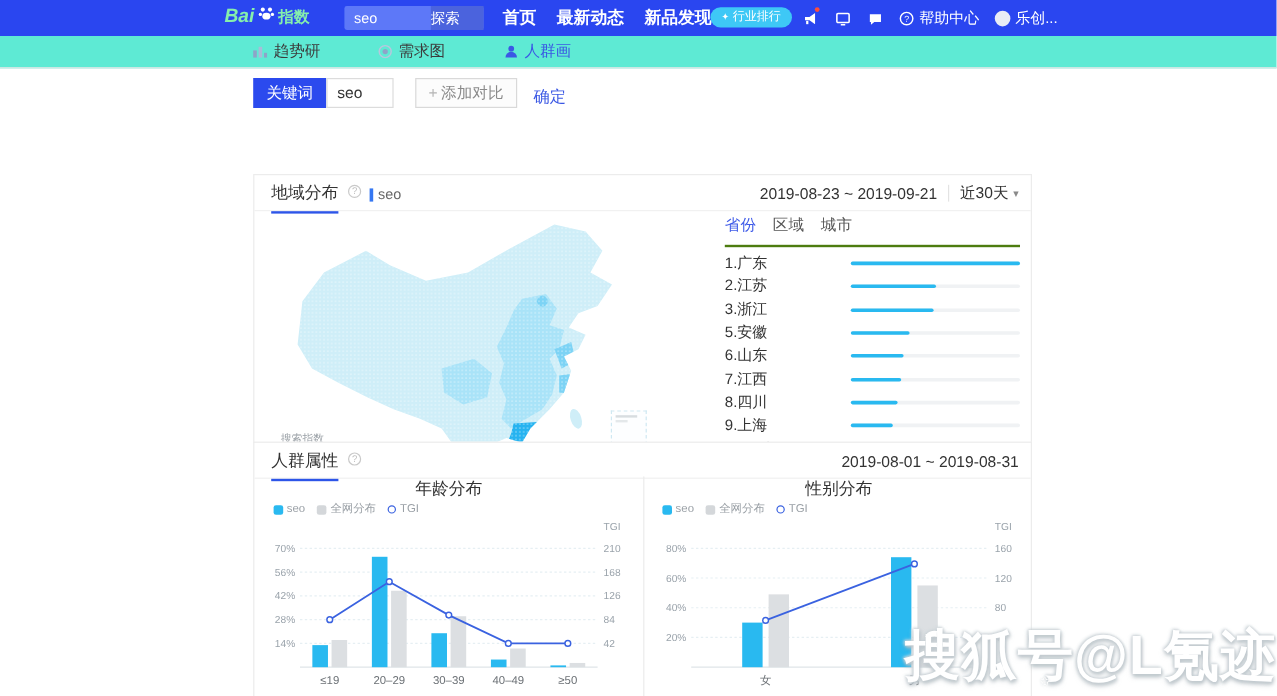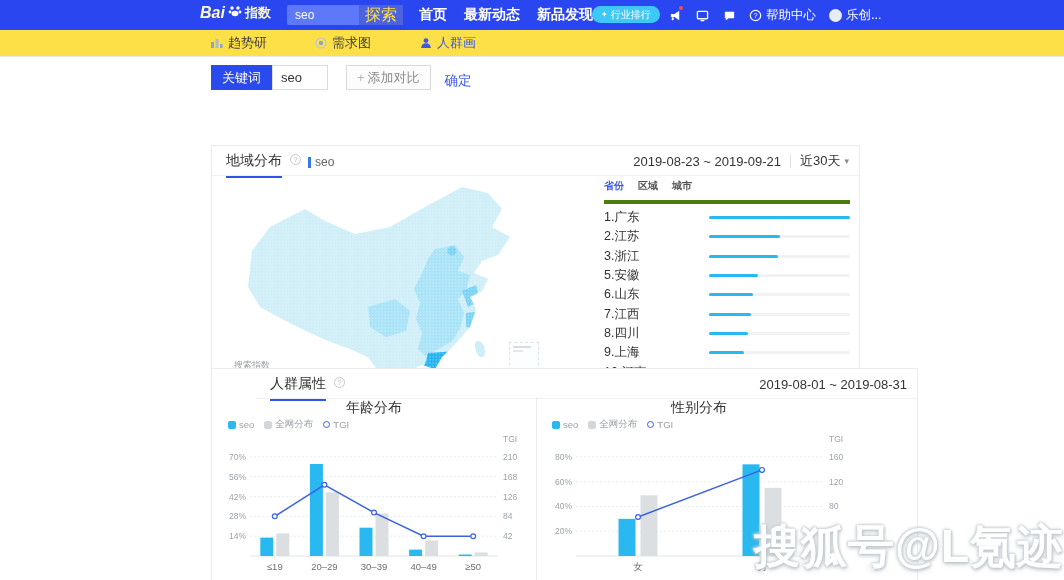--- a/index.html
+++ b/index.html
@@ -1,53 +1,53 @@
 <!DOCTYPE html>
 <html><head>
 <meta charset="utf-8">
 <style>
   * { margin:0; padding:0; box-sizing:border-box; }
   body { background:#fff; font-family:"Liberation Sans", sans-serif; }
   .stage { position:relative; width:1064px; height:580px; background:#fff; overflow:hidden; }
 
   
   .topbar { position:absolute; left:0; top:0; width:1064px; height:30px; background:#2a46f0; }
-  .logo { position:absolute; left:200px; top:4px; display:flex; align-items:center; gap:3px; color:#fef9c3; }
+  .logo { position:absolute; left:187px; top:4px; display:flex; align-items:center; gap:3px; color:#86efac; }
   .logo .bai { font-size:16px; font-weight:bold; font-style:italic; }
   .logo .suffix { font-size:13px; font-weight:bold; }
   .searchwrap { position:absolute; left:287px; top:5px; width:116px; height:20px; background:#5d78f8; border-radius:2px; display:flex; }
   .searchval { flex:1; color:#fff; font-size:12px; line-height:20px; padding-left:8px; }
-  .searchbtn { width:44px; background:#4b63dd; color:#fde047; font-size:16px; line-height:20px; text-align:center; cursor:pointer; }
+  .searchbtn { width:44px; background:#4b63dd; color:#ffffff; font-size:12px; line-height:20px; cursor:pointer; }
   .topnav { position:absolute; left:419px; top:0; height:30px; display:flex; align-items:center; gap:17px; }
   .topnav span { color:#fff; font-size:14px; font-weight:bold; cursor:pointer; }
   .badge { position:absolute; left:592px; top:6px; height:17px; padding:0 9px; background:#3ec8f6; border-radius:9px; color:#fff; font-size:10px; line-height:17px; display:flex; align-items:center; gap:3px; cursor:pointer; }
   .badge .bicon { font-size:8px; }
   .topicons { position:absolute; left:668px; top:0; height:30px; display:flex; align-items:center; gap:13px; }
   .ticon { position:relative; width:14px; height:14px; display:flex; align-items:center; justify-content:center; cursor:pointer; }
   .reddot { position:absolute; right:-1px; top:-2px; width:4px; height:4px; border-radius:50%; background:#ff4d3a; }
   .helpwrap, .userwrap { display:flex; align-items:center; gap:4px; color:#fff; font-size:12.5px; cursor:pointer; }
   .avatar { width:13px; height:13px; border-radius:50%; background:#e9ecf5; }
 
   
-  .subnav { position:absolute; left:0; top:30px; width:1064px; height:27px; background:#fde047; border-bottom:1px solid #e7e7e7; }
+  .subnav { position:absolute; left:0; top:30px; width:1064px; height:27px; background:#5eead4; border-bottom:1px solid #e7e7e7; }
   .subnav-item { position:absolute; top:0; height:26px; display:flex; align-items:center; gap:5px; font-size:13px; color:#3c3c3c; cursor:pointer; }
   .subnav-item.active { color:#3b58e4; }
 
   
   .kwrow { position:absolute; left:211px; top:64px; display:flex; align-items:flex-end; height:26px; }
   .kw-btn { background:#2b4aee; color:#fff; font-size:13px; padding:0 11px; height:25px; line-height:25px; cursor:pointer; }
   .kw-val { background:#fff; border:1px solid #dcdcdc; width:56px; height:25px; line-height:23px; padding-left:8px; font-size:13px; color:#333; }
   .kw-add { margin-left:18px; border:1px solid #d9d9d9; background:#fcfcfc; color:#8a8a8a; font-size:13px; height:25px; line-height:23px; padding:0 10px; cursor:pointer; display:flex; align-items:center; gap:3px; }
   .kw-add .plus { color:#b5b5b5; }
   .kw-ok { margin-left:14px; color:#3b58e4; font-size:13.5px; cursor:pointer; }
 
   
   .card { position:absolute; background:#fff; border:1px solid #ececec; }
   .card1 { left:211px; top:97px; width:649px; height:258px;margin-top:48px; }
-  .card2 { left:211px; top:368px; width:707px; height:212px; border-bottom:none;padding-left:44px; }
+  .card2 { left:211px; top:368px; width:649px; height:212px; border-bottom:none; }
   .card-head { position:relative; height:30px; border-bottom:1px solid #f1f1f1; }
   .card-title { position:absolute; left:14px; top:6px; font-size:14px; color:#333; padding-bottom:6px; border-bottom:2px solid #2d55e8; }
   .q-icon { position:absolute; width:11px; height:11px; border:1px solid #c9c9c9; border-radius:50%; color:#c0c0c0; font-size:8px; line-height:10px; text-align:center; cursor:pointer; }
   .kwtag { position:absolute; left:96px; top:9px; display:flex; align-items:center; gap:4px; font-size:12px; color:#666; }
   .kwtag .mark { width:3px; height:11px; background:#3577f2; }
   .head-right { position:absolute; right:10px; top:0; height:30px; display:flex; align-items:center; gap:9px; }
   .date-range { font-size:13px; color:#333; }
   .vsep { width:1px; height:14px; background:#e3e3e3; }
   .period { font-size:13px; color:#333; cursor:pointer; display:flex; align-items:center; gap:4px; }
   .caret { font-size:9px; color:#8a8a8a; }
@@ -58,21 +58,21 @@
   .map-legend .lt { font-size:9px; color:#9aa0a6; }
   .map-legend .lrow { margin-top:3px; display:flex; align-items:center; gap:2px; font-size:9px; color:#9aa0a6; }
   .lsq { width:7px; height:7px; }
   .inset { position:absolute; left:297px; top:196px; width:30px; height:44px; border:1px dashed #cfe8f2; background:#fdfeff; }
   .inset .l1 { position:absolute; left:3px; top:3px; width:18px; height:2px; background:#d8dde0; }
   .inset .l2 { position:absolute; left:3px; top:7px; width:10px; height:2px; background:#e4e8ea; }
   .inset .l3 { position:absolute; right:3px; bottom:4px; width:8px; height:2px; background:#d8dde0; }
   .inset .l4 { position:absolute; right:3px; bottom:8px; width:8px; height:2px; background:#e4e8ea; }
 
   .ranking { position:absolute; left:392px; top:33px; width:246px; }
-  .rank-tabs { display:flex; gap:14px; font-size:10px; color:#555; padding-bottom:7px; border-bottom:4px solid #4d7c0f;font-weight:bold; }
+  .rank-tabs { display:flex; gap:14px; font-size:13px; color:#555; padding-bottom:7px; border-bottom:2px solid #4d7c0f; }
   .rank-tabs .tab { cursor:pointer; }
   .rank-tabs .tab.active { color:#3f5be8; }
   .rank-rows { margin-top:4px; }
   .rank-row { display:flex; align-items:center; height:19.3px; }
   .rank-label { width:105px; font-size:12.5px; color:#333; white-space:nowrap; }
   .rank-track { position:relative; flex:1; height:3px; background:#f0f2f4; border-radius:2px; }
   .rank-fill { position:absolute; left:0; top:0; height:3px; background:#29b9f0; border-radius:2px; }
 
   
   .panel-divider { position:absolute; left:324px; top:28px; bottom:0; width:1px; background:#ececec; }

